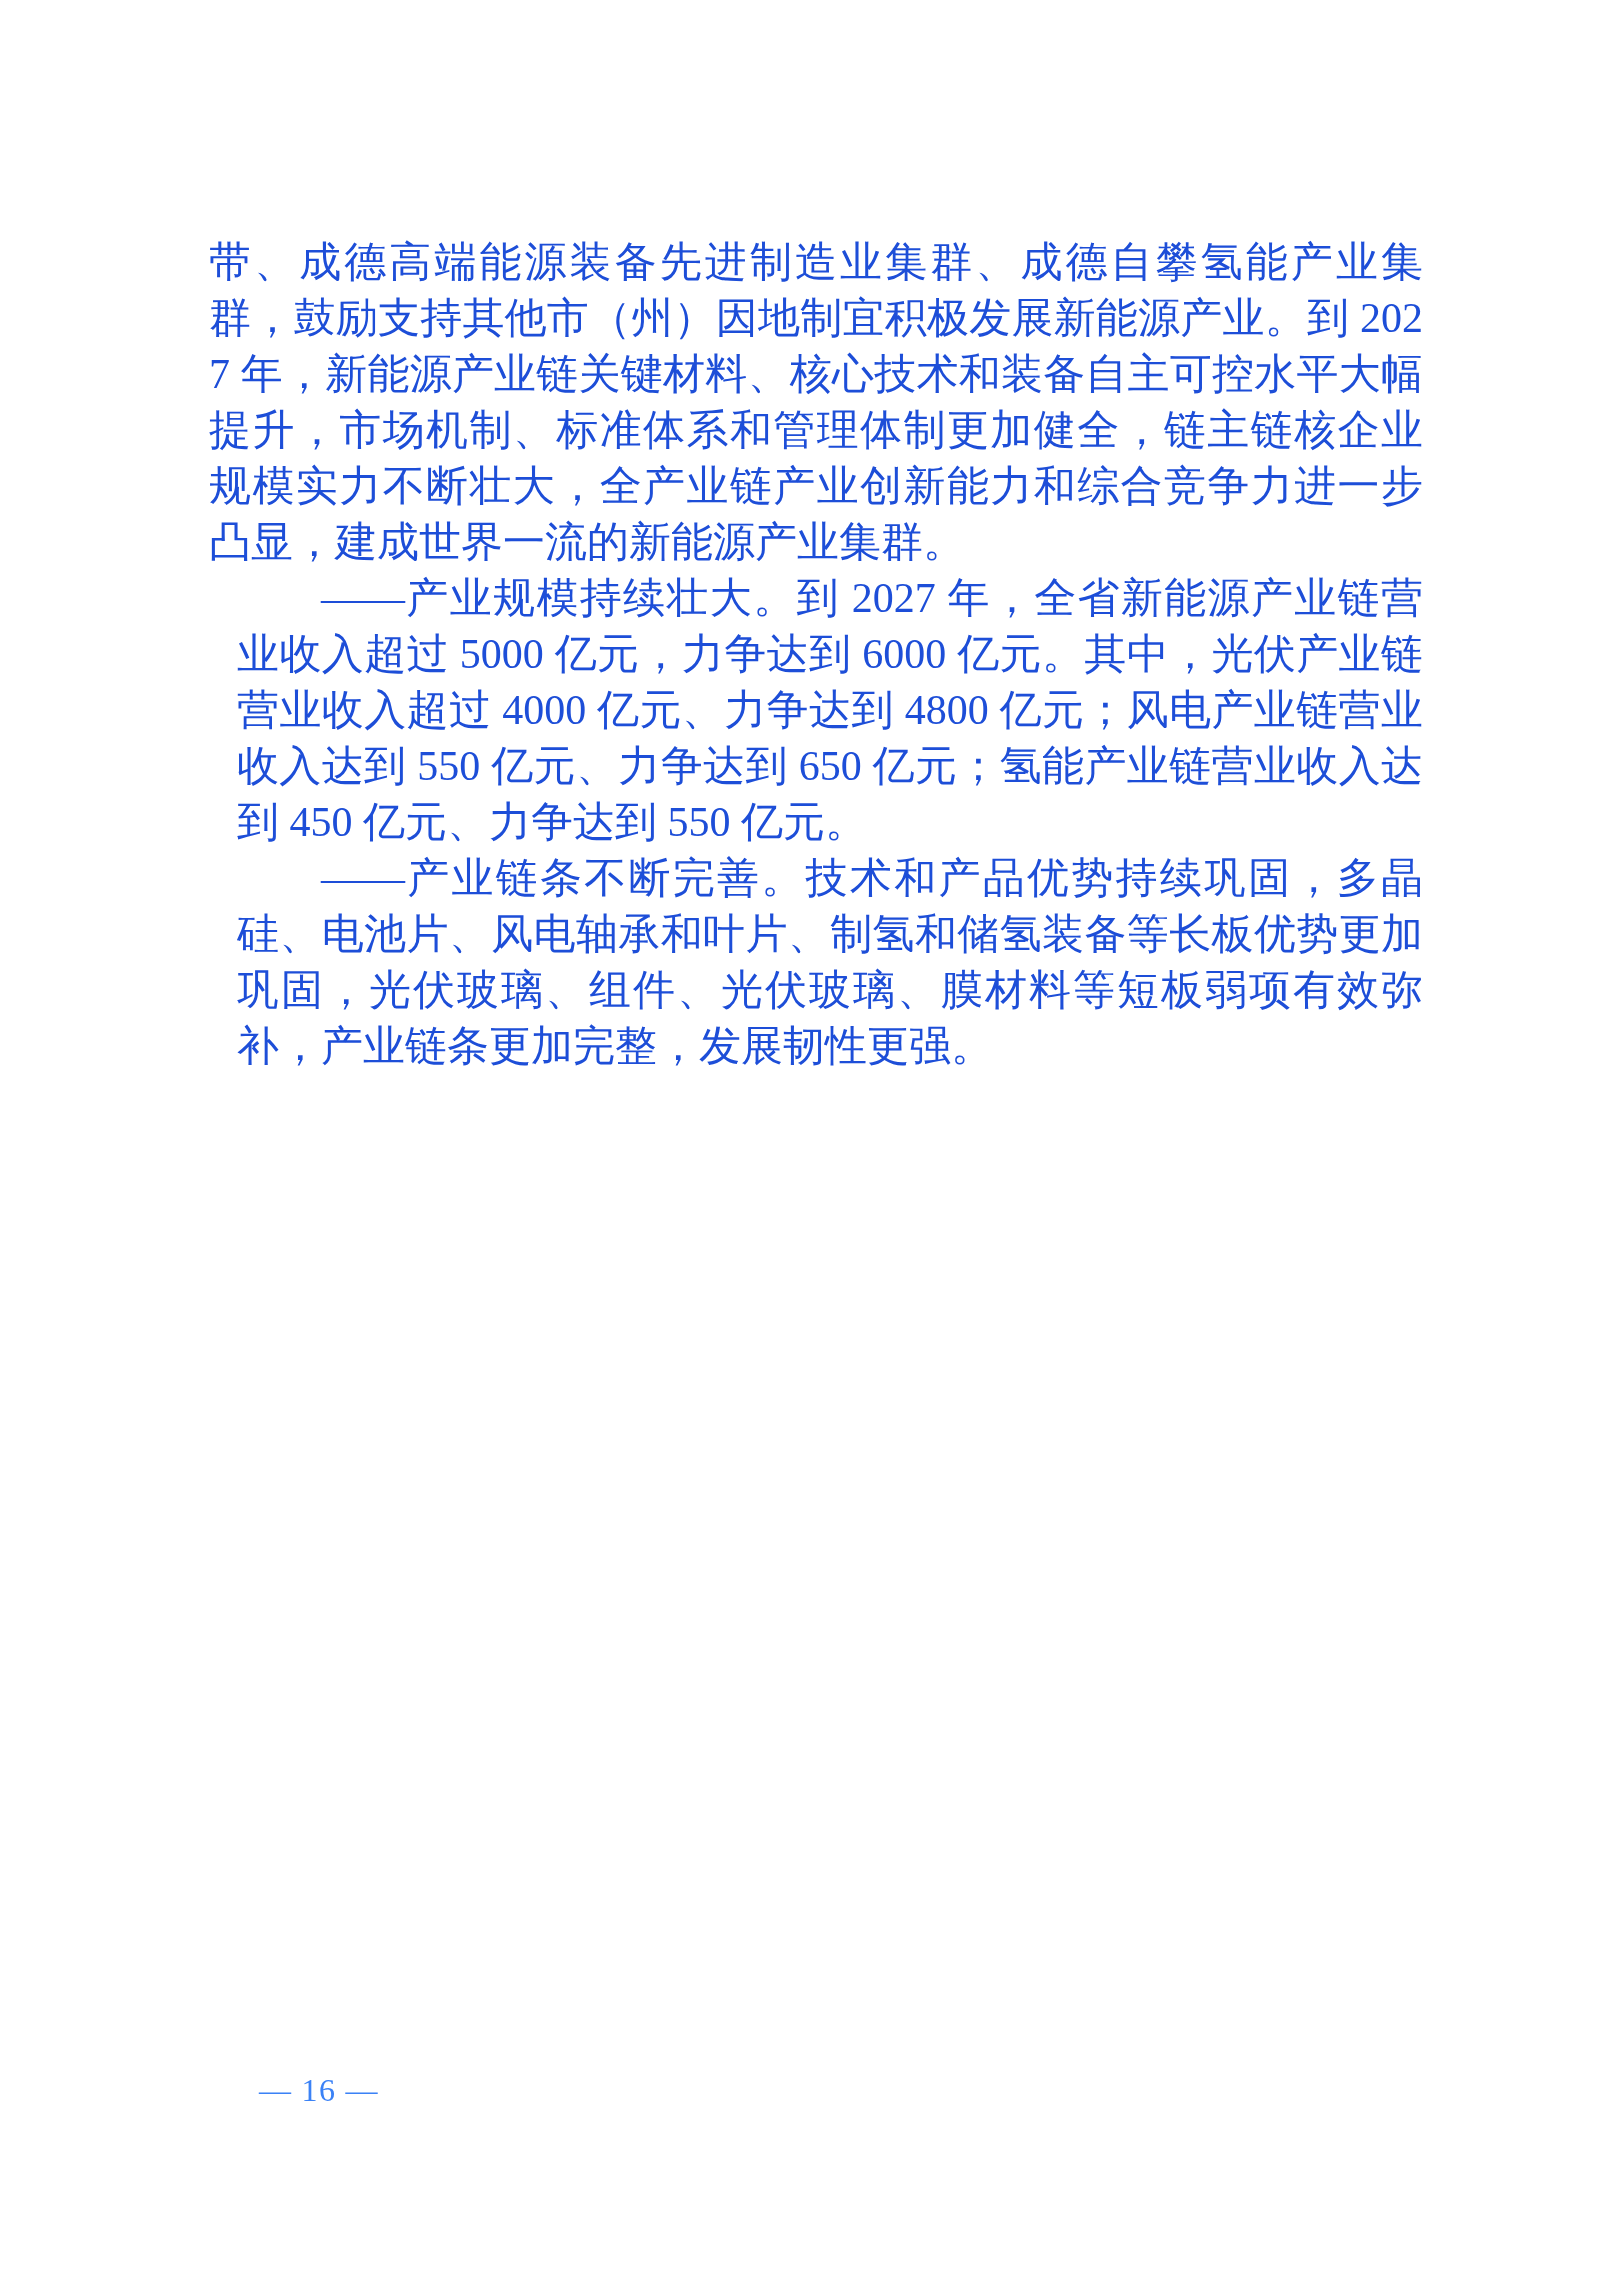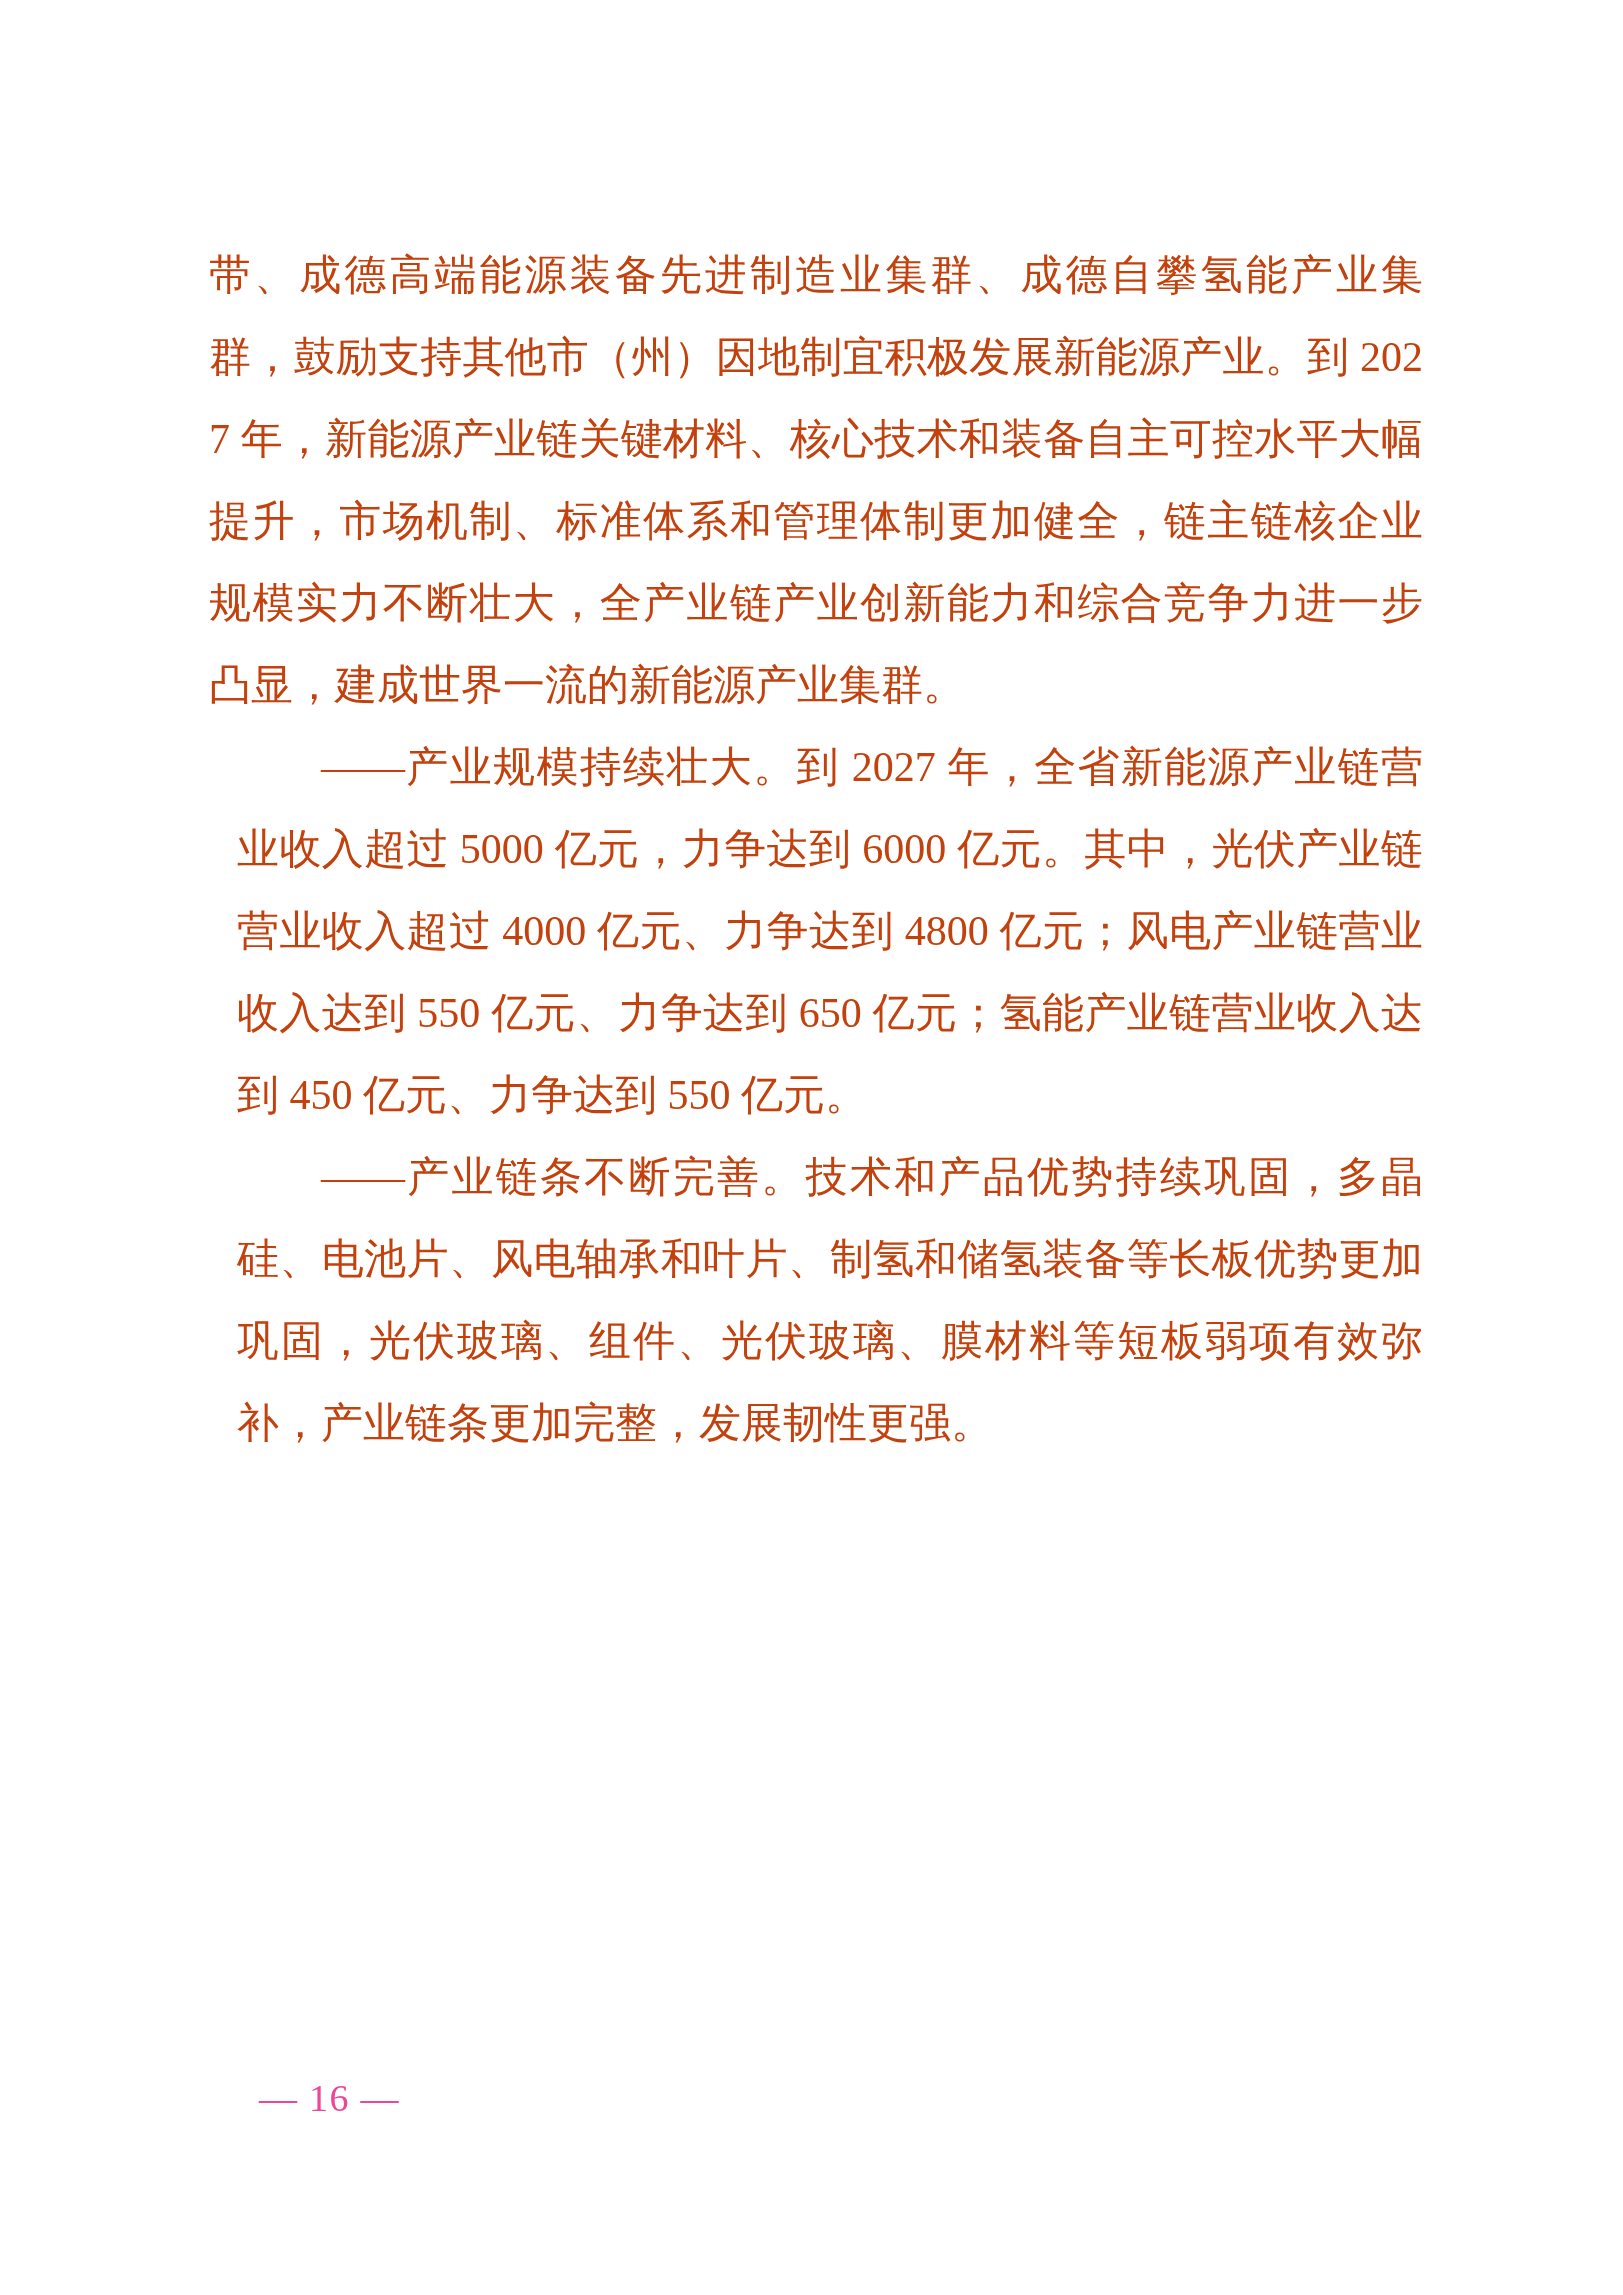--- a/index.html
+++ b/index.html
@@ -22,41 +22,40 @@
   .body-text {
     position: absolute;
     left: 209px;
     top: 234px;
     width: 1214px;
   }
   .para {
     margin: 0;
     padding: 0;
     font-size: 42px;
-    line-height: 82px;
-    color: #c2410c;
+    line-height: 56px;
+    color: #1d4ed8;
     text-align: justify;
     text-justify: inter-character;
     word-break: break-all;
     overflow-wrap: break-word;
   }
   .para.indented {
     text-indent: 2em;
     margin-left: 28px;
   }
   .page-number {
     position: absolute;
     left: 259px;
     top: 2067px;
-    font-size: 38px;
+    font-size: 32px;
     line-height: 47px;
-    color: #ec4899;
+    color: #3b82f6;
     letter-spacing: 1.3px;
     white-space: pre;
-    margin-top: 8px;
   }
 </style>
 </head>
 <body>
 
 <div class="page">
 
   <div class="body-text">
     <p class="para">带、成德高端能源装备先进制造业集群、成德自攀氢能产业集群，鼓励支持其他市（州）因地制宜积极发展新能源产业。到 2027 年，新能源产业链关键材料、核心技术和装备自主可控水平大幅提升，市场机制、标准体系和管理体制更加健全，链主链核企业规模实力不断壮大，全产业链产业创新能力和综合竞争力进一步凸显，建成世界一流的新能源产业集群。</p>
     <p class="para indented">——产业规模持续壮大。到 2027 年，全省新能源产业链营业收入超过 5000 亿元，力争达到 6000 亿元。其中，光伏产业链营业收入超过 4000 亿元、力争达到 4800 亿元；风电产业链营业收入达到 550 亿元、力争达到 650 亿元；氢能产业链营业收入达到 450 亿元、力争达到 550 亿元。</p>

